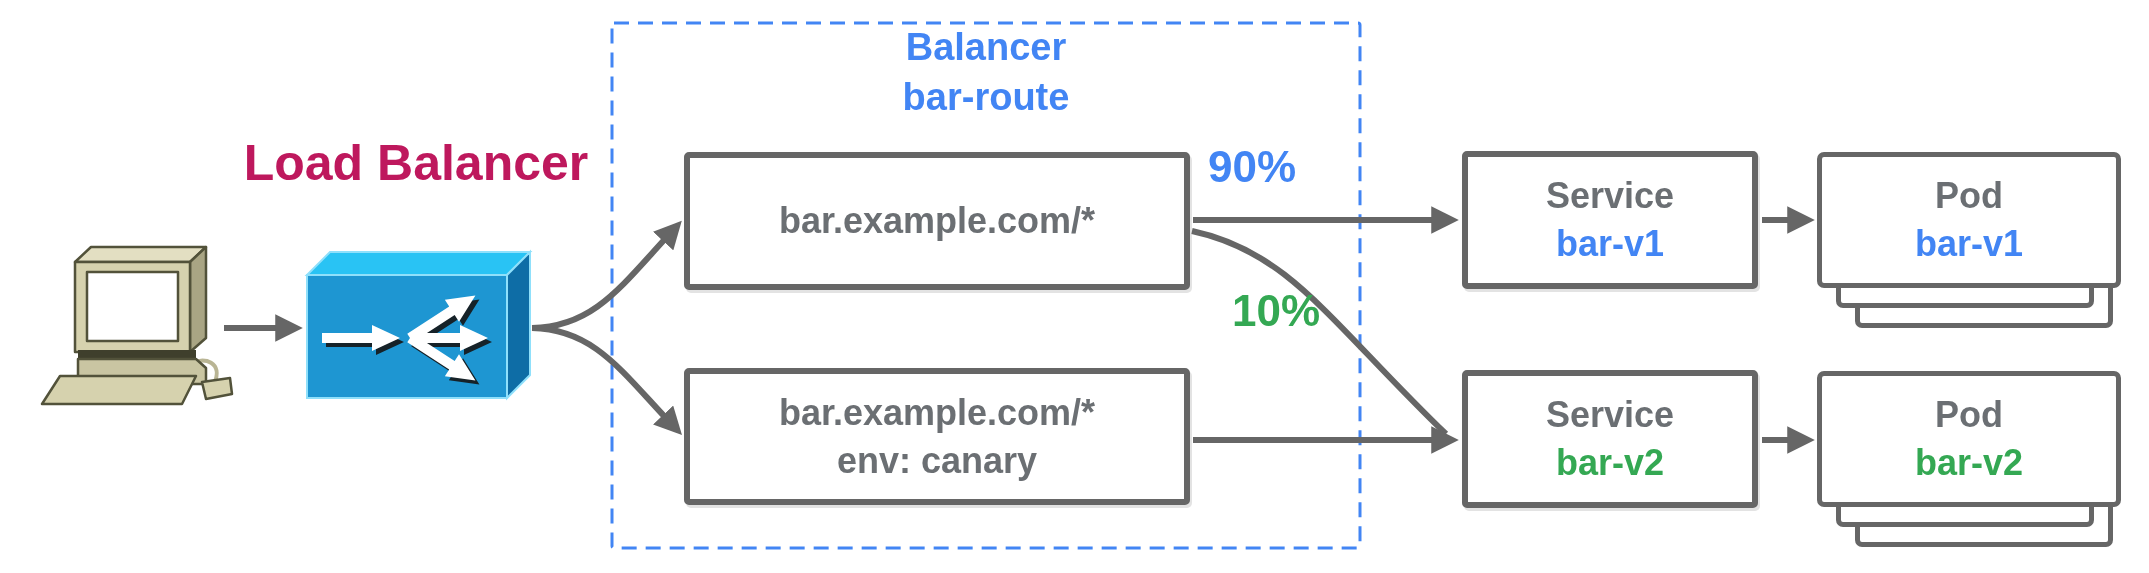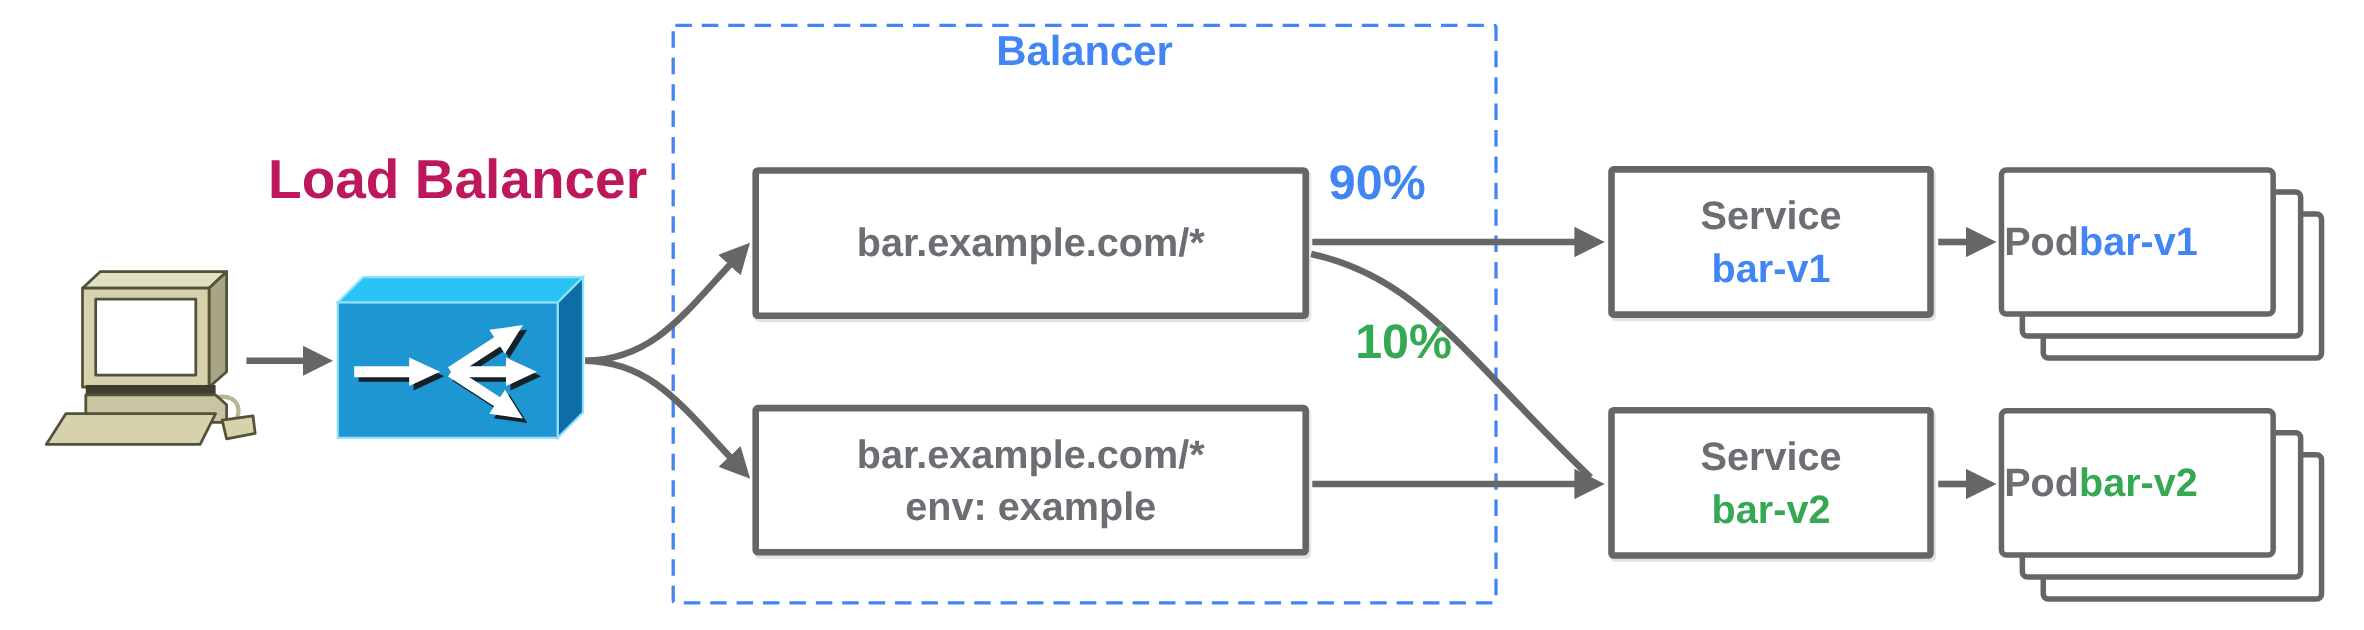--- a/index.html
+++ b/index.html
@@ -22,23 +22,23 @@
     position:absolute;background:#fff;border:6px solid var(--box-border,#666);
     border-radius:5px;display:flex;flex-direction:column;align-items:center;justify-content:center;
     text-align:center;color:var(--gray-text,#6b6f73);font-size:36px;line-height:48px;
     box-shadow:2px 3px 0 rgba(102,102,102,.18);box-sizing:border-box;
   }
   .pod-sheet{
     position:absolute;width:258px;height:136px;background:#fff;
     border:5px solid var(--box-border,#666);border-radius:7px;box-sizing:border-box;
   }
   .pod-front{
-    position:absolute;left:0;top:0;width:252px;height:136px;background:#fff;
+    position:absolute;left:0;top:0;width:304px;height:136px;background:#fff;
     border:5px solid var(--box-border,#666);border-radius:7px;box-sizing:border-box;
-    display:flex;flex-direction:row;align-items:center;
+    display:flex;flex-direction:column;align-items:center;justify-content:center;
     color:var(--gray-text,#6b6f73);font-size:36px;line-height:48px;text-align:center;
   }
   .label-blue{color:var(--blue,#4285f4);}
   .label-green{color:var(--green,#34a853);}
   .lb-label{
     position:absolute;left:240px;top:140px;width:352px;text-align:center;
     color:#be185d;font-size:50px;line-height:46px;white-space:nowrap;
   }
   .route-title{
     position:absolute;left:736px;top:22px;width:500px;text-align:center;
@@ -103,29 +103,30 @@
     <path class="connector" d="M1193 440 H1434" marker-end="url(#ah)"></path>
 
     <path class="connector" d="M1762 220 H1790" marker-end="url(#ah)"></path>
     <path class="connector" d="M1762 440 H1790" marker-end="url(#ah)"></path>
   </svg>
 
   <div class="lb-label">Load Balancer</div>
 
   <div class="route-title">
     <div>Balancer</div>
+    <div>bar-route</div>
   </div>
 
   <div class="node" style="left:684px;top:152px;width:506px;height:138px;">
     <div>bar.example.com/*</div>
   </div>
 
   <div class="node" style="left:684px;top:368px;width:506px;height:137px;">
     <div>bar.example.com/*</div>
-    <div>env: example</div>
+    <div>env: canary</div>
   </div>
 
   <div class="pct pct-90 label-blue">90%</div>
   <div class="pct pct-10 label-green">10%</div>
 
   <div class="node" style="left:1462px;top:151px;width:296px;height:138px;">
     <div>Service</div>
     <div class="label-blue">bar-v1</div>
   </div>
 

